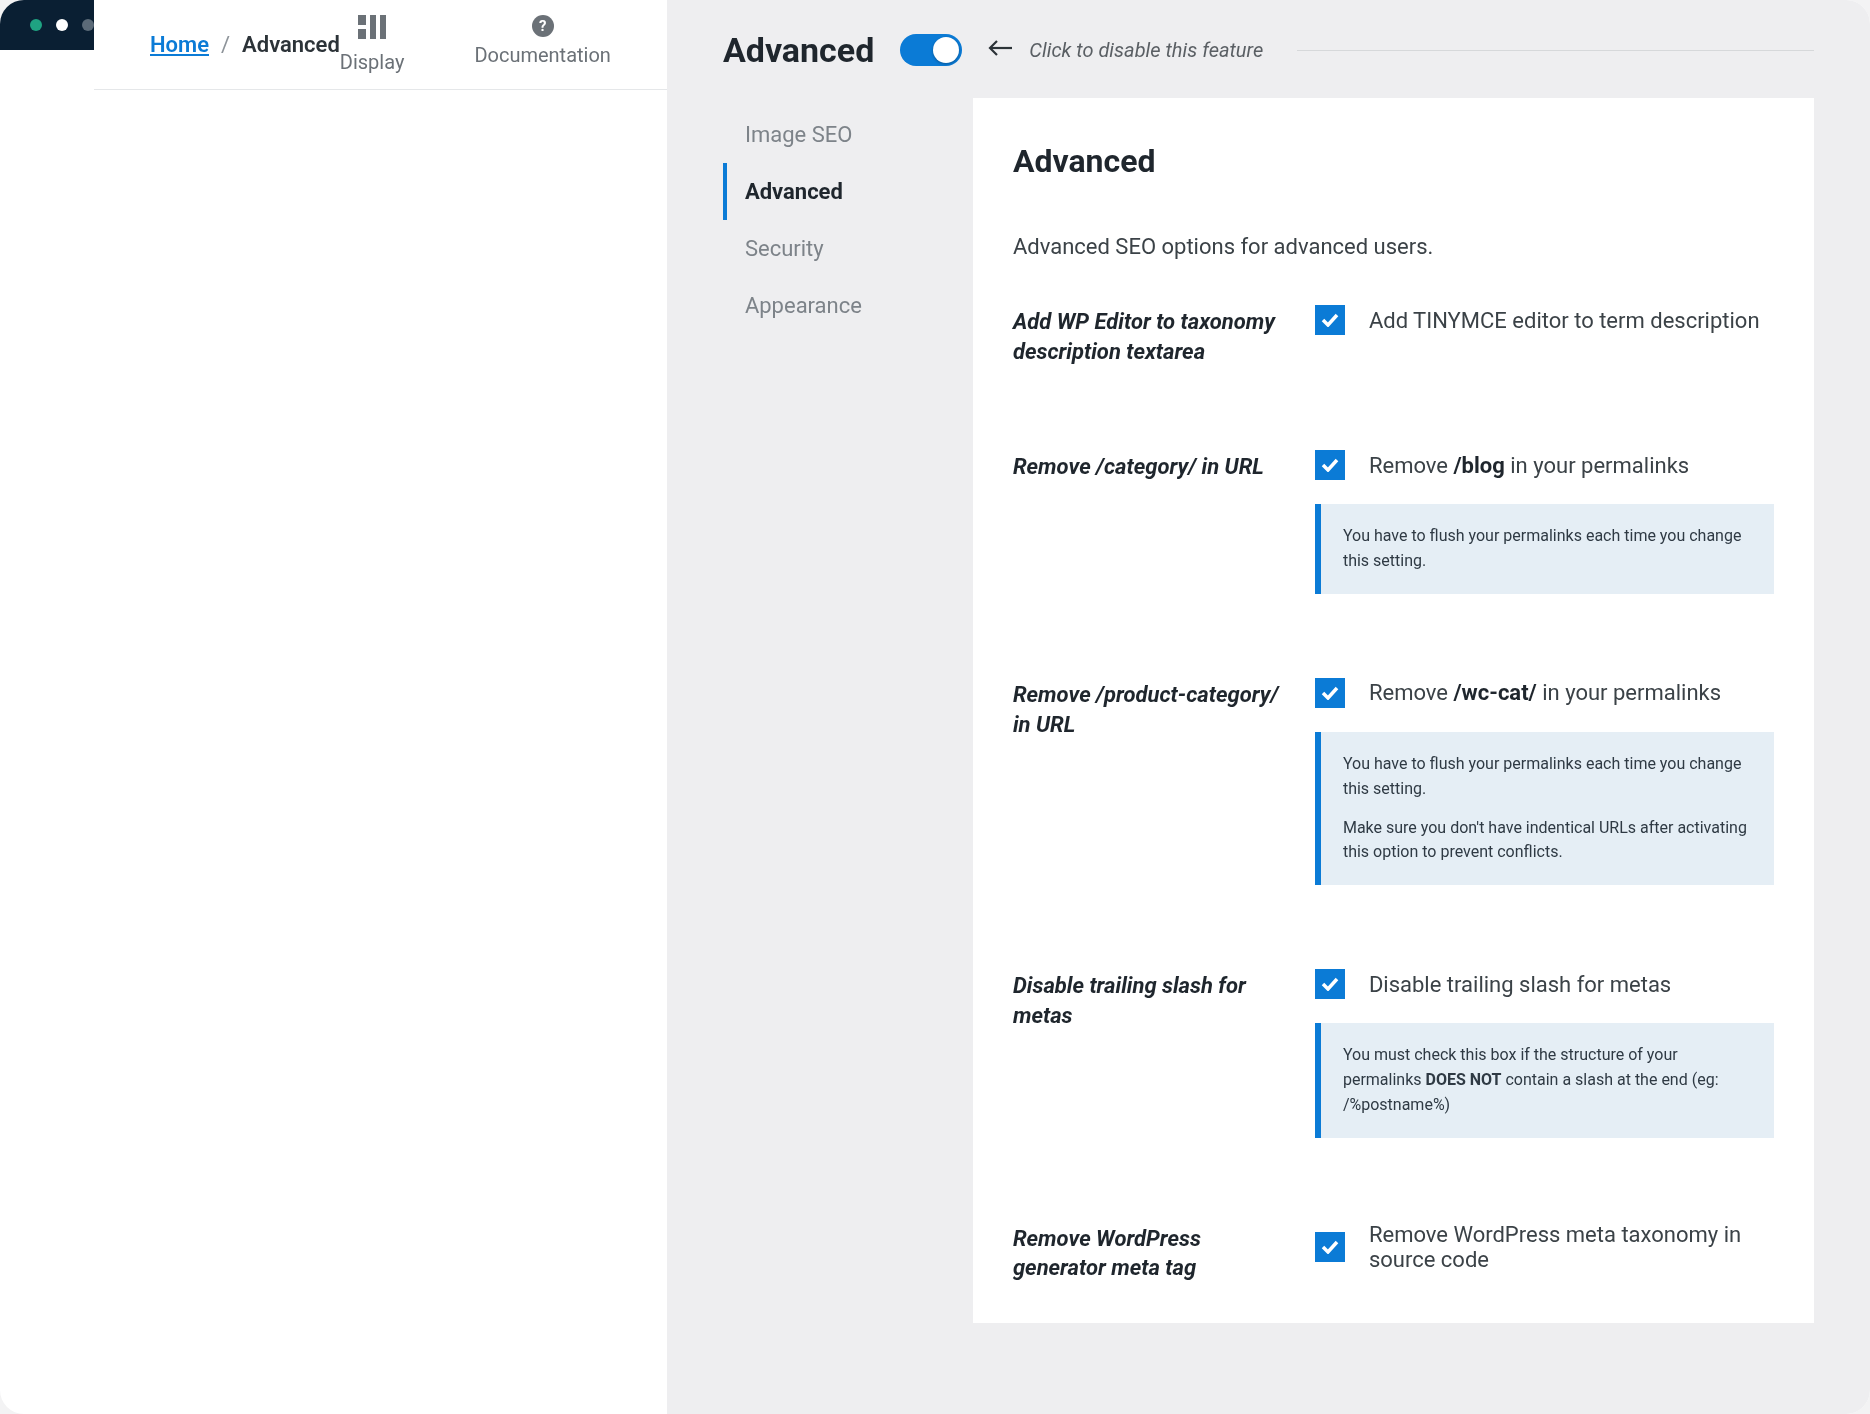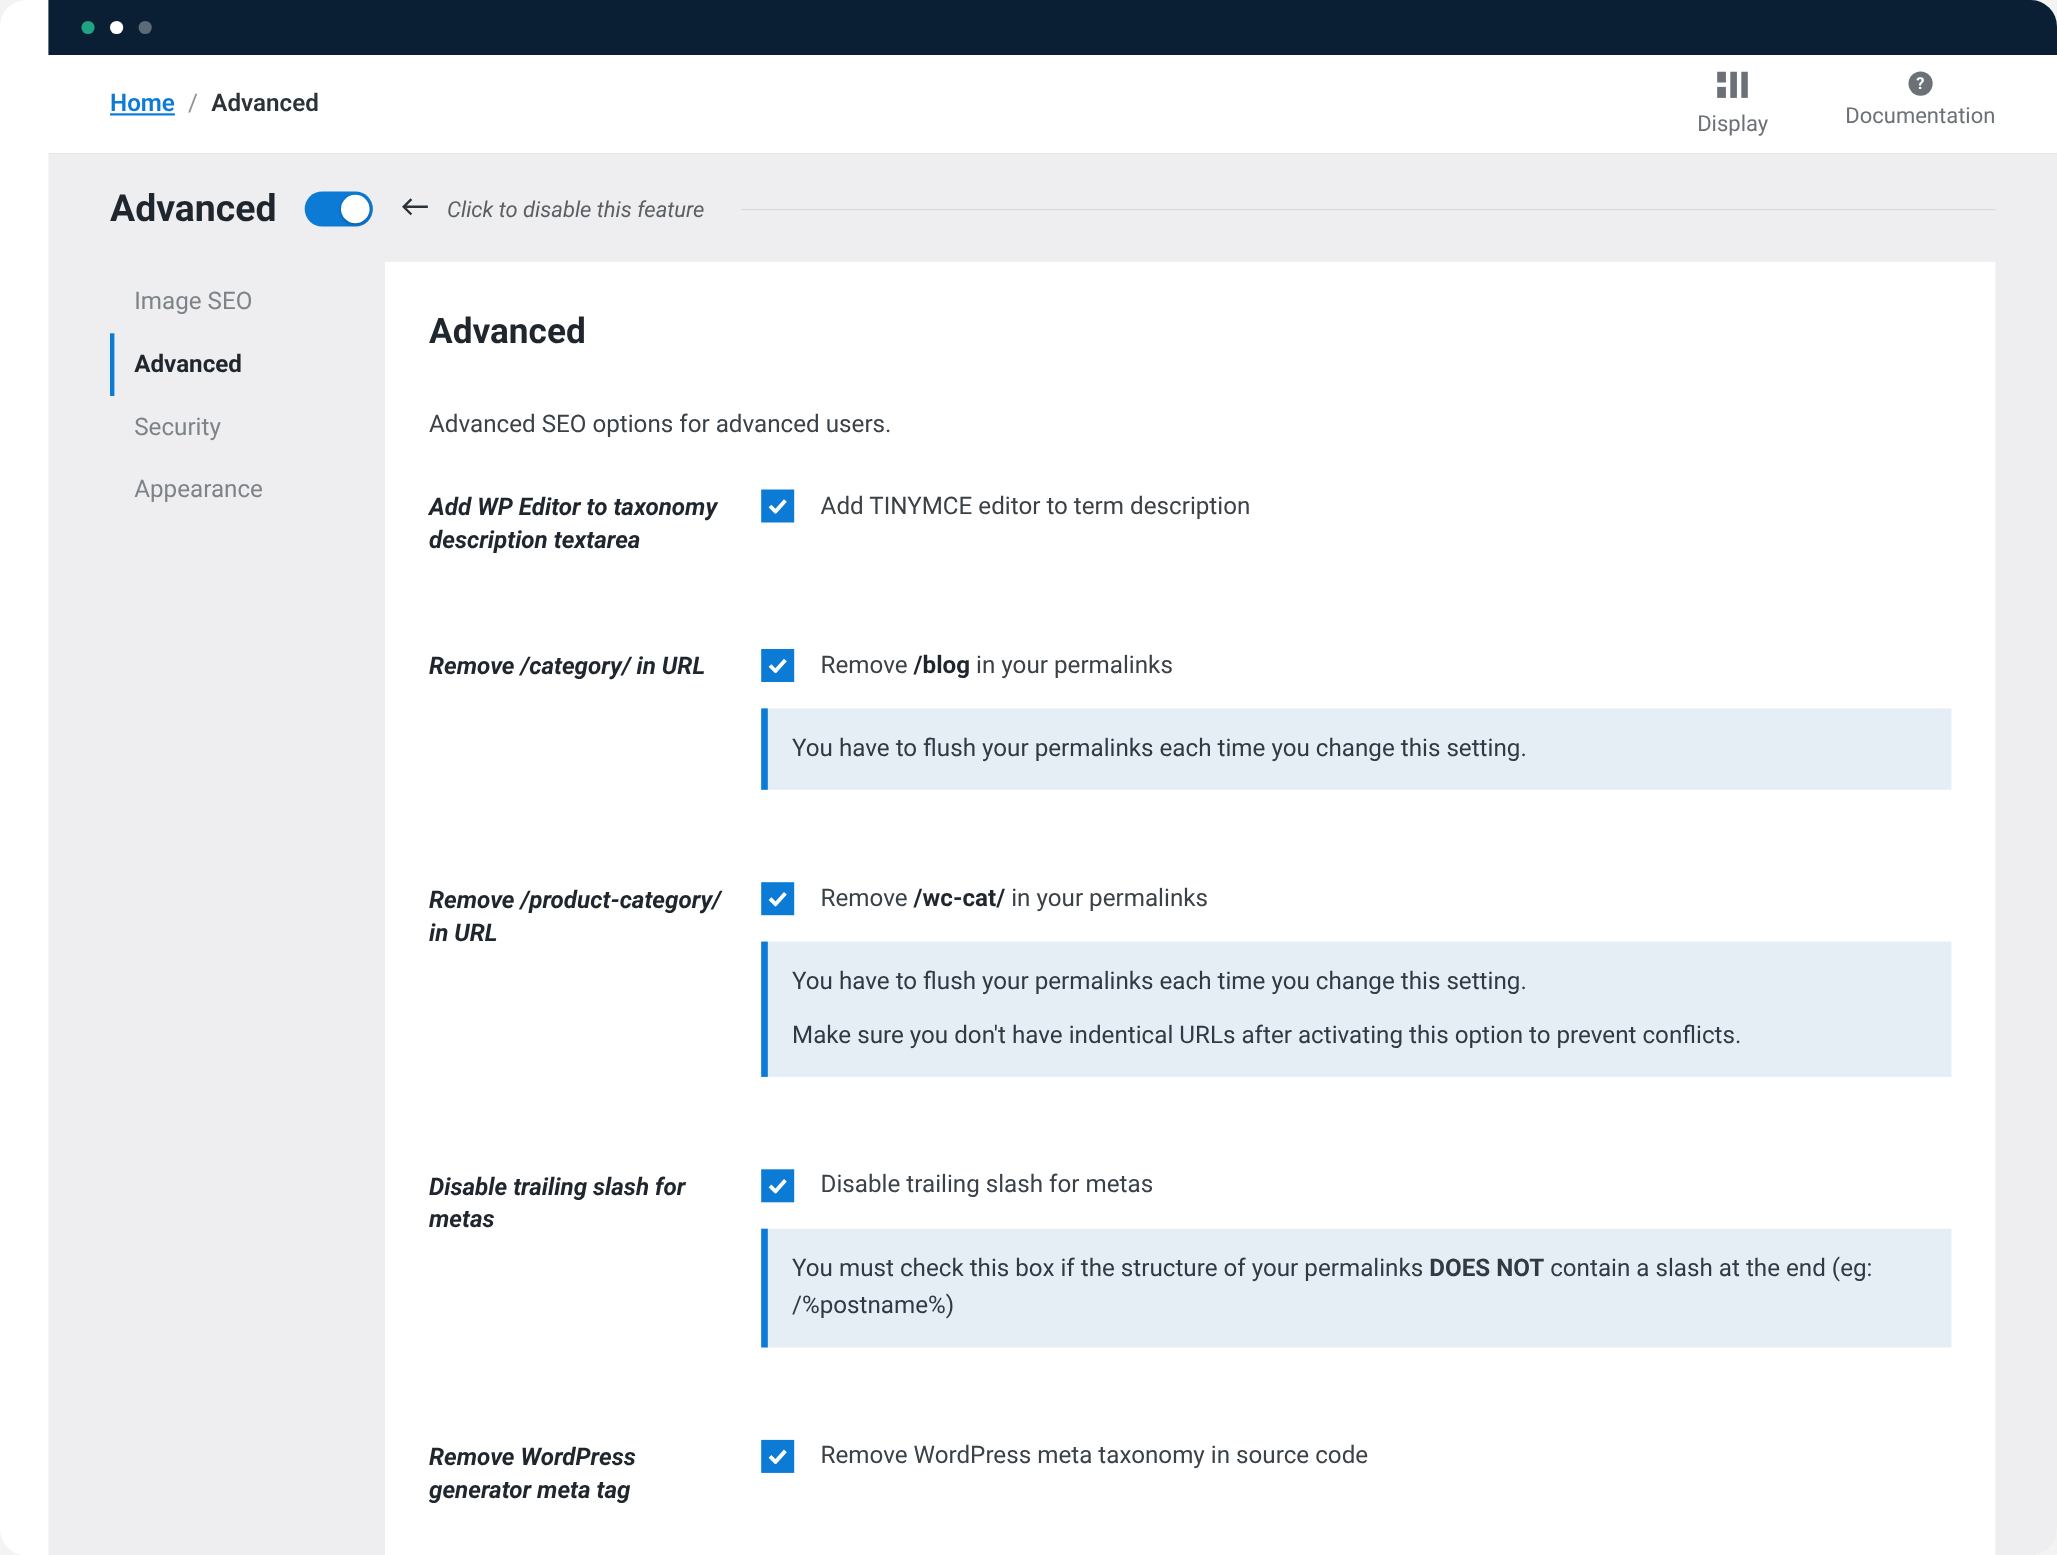--- a/index.html
+++ b/index.html
@@ -12,22 +12,21 @@
     overflow: hidden;
     position: relative;
   }
   .window {
     width: 1870px;
     height: 1414px;
     background: #fff;
     border-radius: 24px;
     overflow: hidden;
     display: flex;
-    flex-direction: column;
-    padding-left: 44px;
+    flex-direction: row;
   }
   
   .titlebar {
     height: 50px;
     background: #0a1f33;
     display: flex;
     align-items: center;
     padding-left: 30px;
     gap: 14px;
     flex: 0 0 auto;
@@ -221,21 +220,21 @@
   .cb-label {
     font-size: 22px;
     color: #3b4247;
   }
   .cb-label b, .cb-label strong { font-weight: 700; color: #1f262d; }
 
   .notice {
     background: #e5eef5;
     border-left: 6px solid #0b7bd6;
     padding: 20px 22px;
-    font-size: 22px;
+    font-size: 16px;
     color: #2f3a44;
     line-height: 1.55;
   }
   .notice p + p { margin-top: 14px; }
   .notice strong { font-weight: 700; }
 </style>
 </head>
 <body>
 
 <div class="window">

